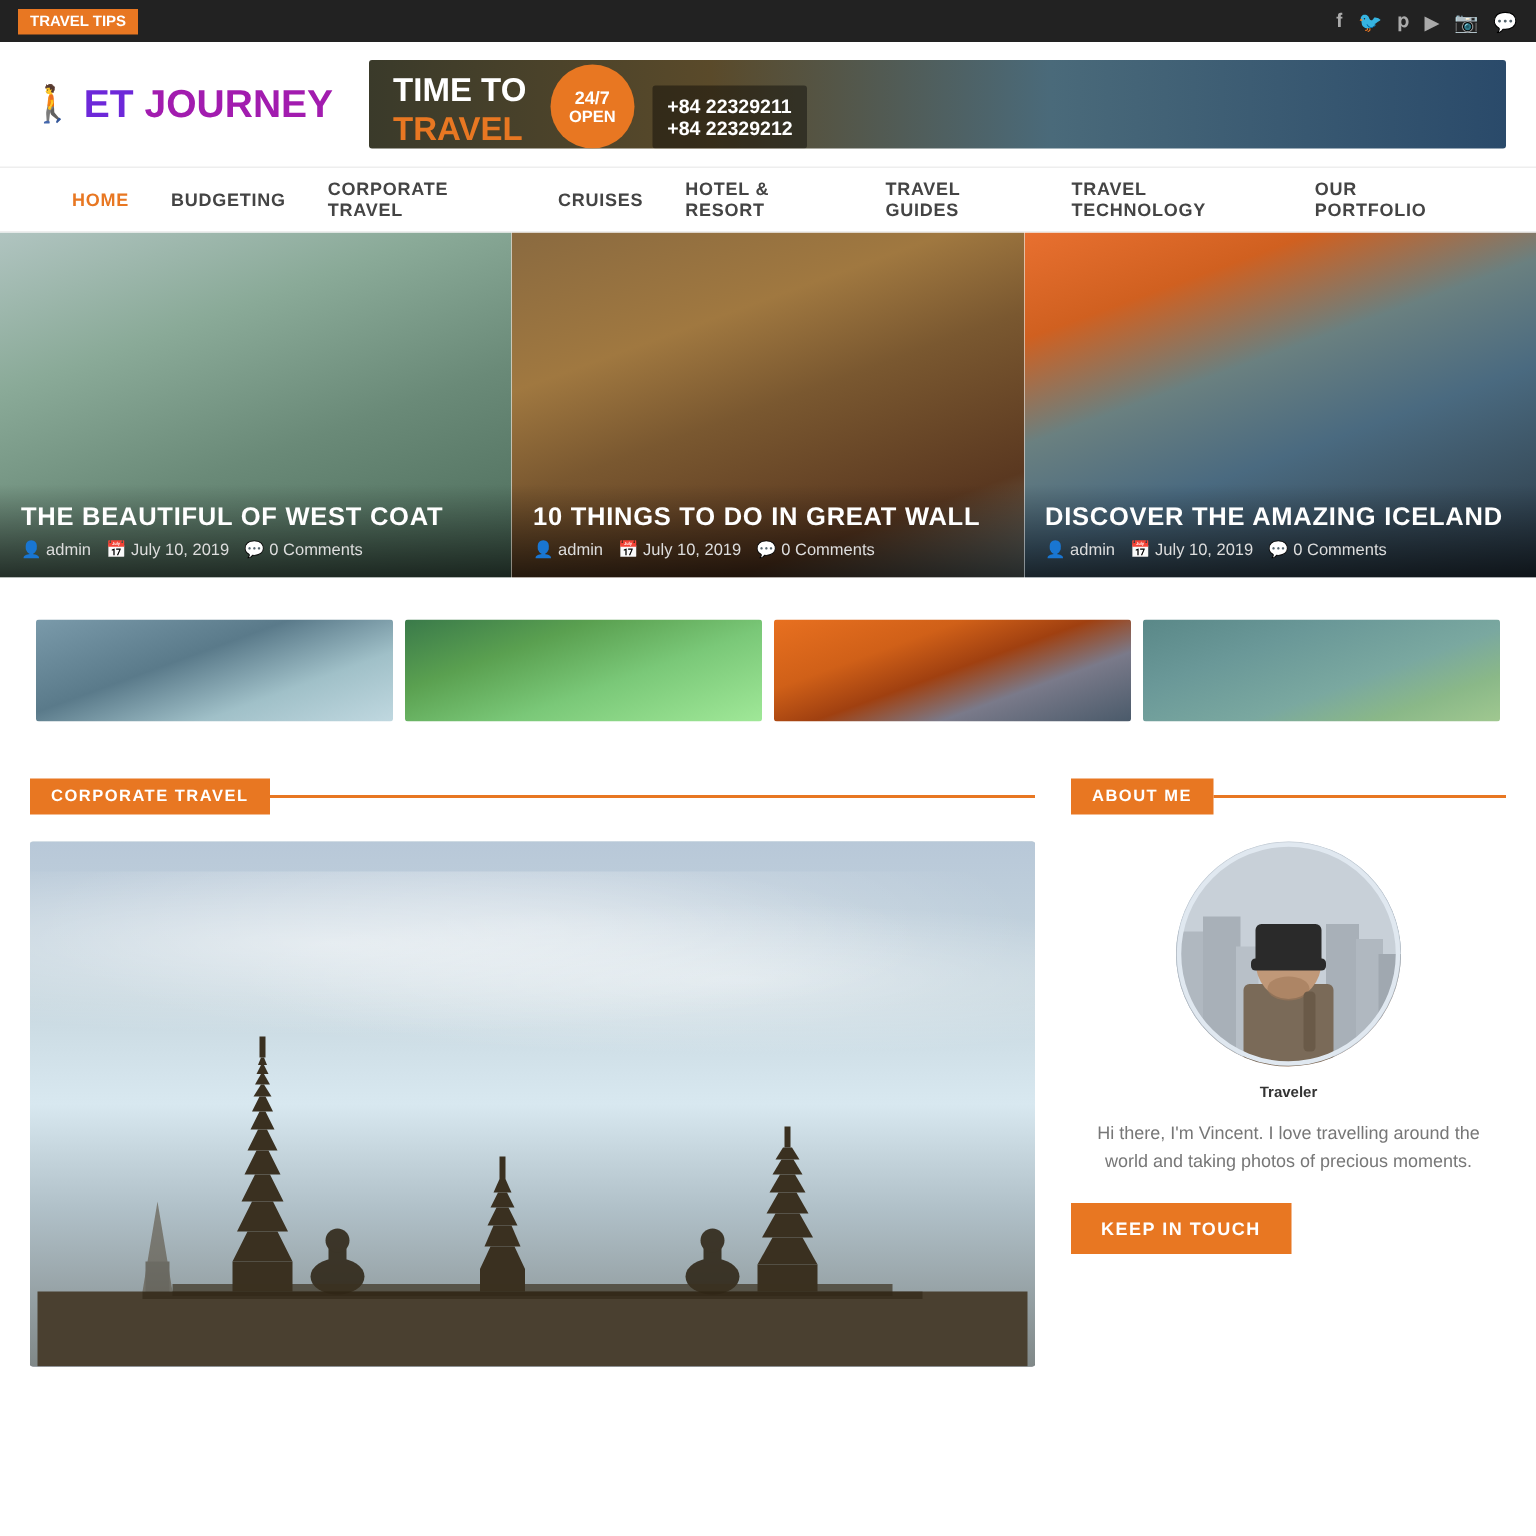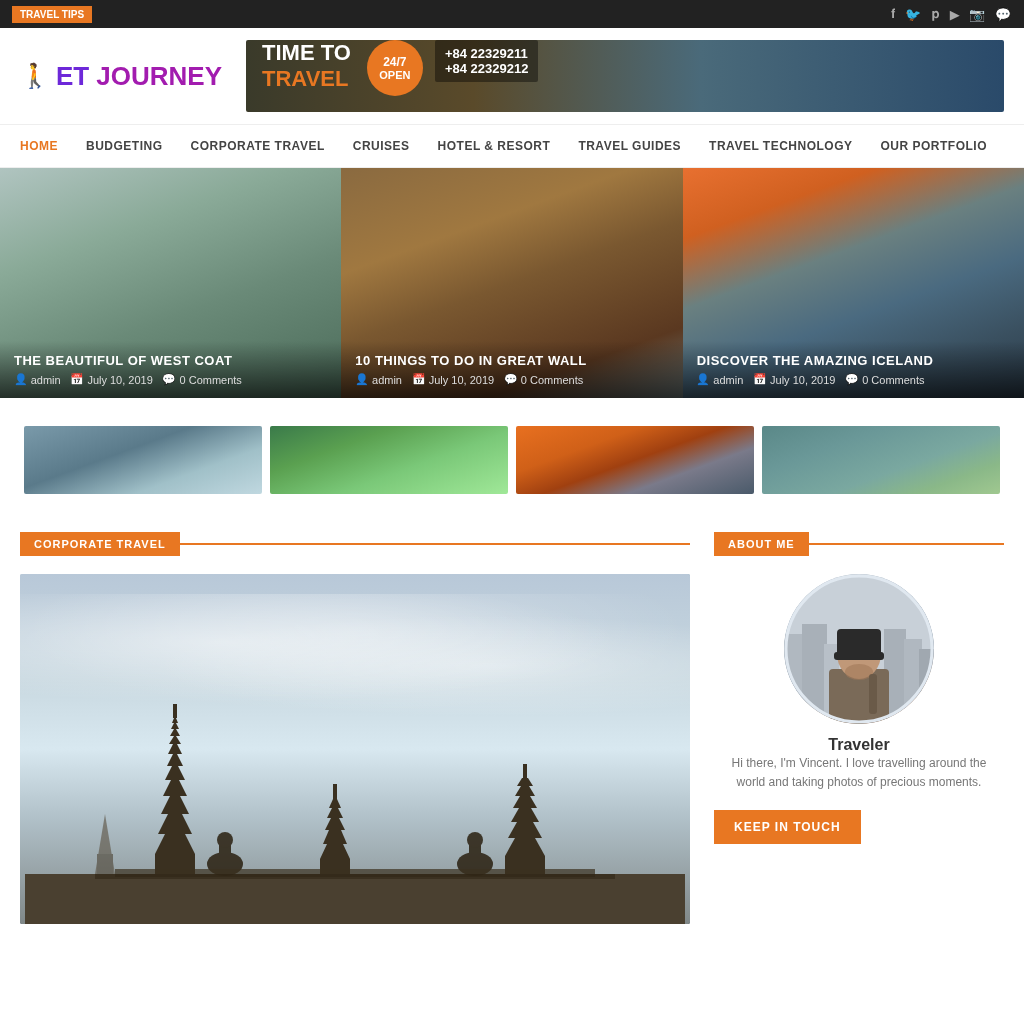--- a/index.html
+++ b/index.html
@@ -52,25 +52,25 @@
       font-size: 24px;
     }
     .logo-text {
       font-size: 26px;
       font-weight: bold;
     }
     .logo-text .et { color: #6d28d9; }
     .logo-text .journey { color: #a21caf; }
     .banner {
       flex: 1;
-      height: 72px;
+      height: 59px;
       background: linear-gradient(to right, #3a3a2a 0%, #5a4a2a 30%, #4a6a7a 60%, #2a4a6a 100%);
       border-radius: 2px;
       display: flex;
-      align-items: flex-start;
+      align-items: flex-end;
       padding: 0 16px;
       position: relative;
       overflow: hidden;
     }
     .banner-text { color: #fff; }
     .banner-text .time { font-size: 22px; font-weight: bold; }
     .banner-text .to-travel { color: #e87722; font-size: 22px; font-weight: bold; }
     .banner-open {
       background: #e87722;
       border-radius: 50%;
@@ -94,21 +94,21 @@
       font-weight: bold;
       background: rgba(0,0,0,0.4);
       padding: 6px 10px;
       border-radius: 2px;
     }
 
     
     .nav {
       border-top: 1px solid #eee;
       border-bottom: 1px solid #eee;
-      padding: 0 8px;
+      padding: 0 36px;
       display: flex;
       align-items: center;
       height: 44px;
       gap: 4px;
     }
     .nav-item {
       padding: 0 12px;
       height: 44px;
       display: flex;
       align-items: center;
@@ -150,21 +150,21 @@
     .hero-overlay {
       position: absolute;
       bottom: 0;
       left: 0;
       right: 0;
       background: linear-gradient(transparent, rgba(0,0,0,0.65));
       padding: 12px 14px;
       color: #fff;
     }
     .hero-title {
-      font-size: 13px;
+      font-size: 17px;
       font-weight: bold;
       text-transform: uppercase;
       letter-spacing: 0.5px;
       margin-bottom: 5px;
     }
     .hero-meta {
       display: flex;
       gap: 10px;
       font-size: 11px;
       color: #ddd;
@@ -286,22 +286,22 @@
       background: linear-gradient(160deg, #d0d8e0 0%, #a8b8c8 30%, #8898a8 60%, #c8a890 80%, #b89080 100%);
       display: flex;
       align-items: center;
       justify-content: center;
       position: relative;
     }
 
     .traveler-label {
       text-align: center;
       font-weight: bold;
-      font-size: 16px;
-      margin-bottom: 0;
+      font-size: 10px;
+      margin-bottom: 12px;
       color: #333;
     }
     .about-text {
       text-align: center;
       font-size: 12px;
       color: #777;
       line-height: 1.6;
       margin-bottom: 18px;
       padding: 0 10px;
     }

